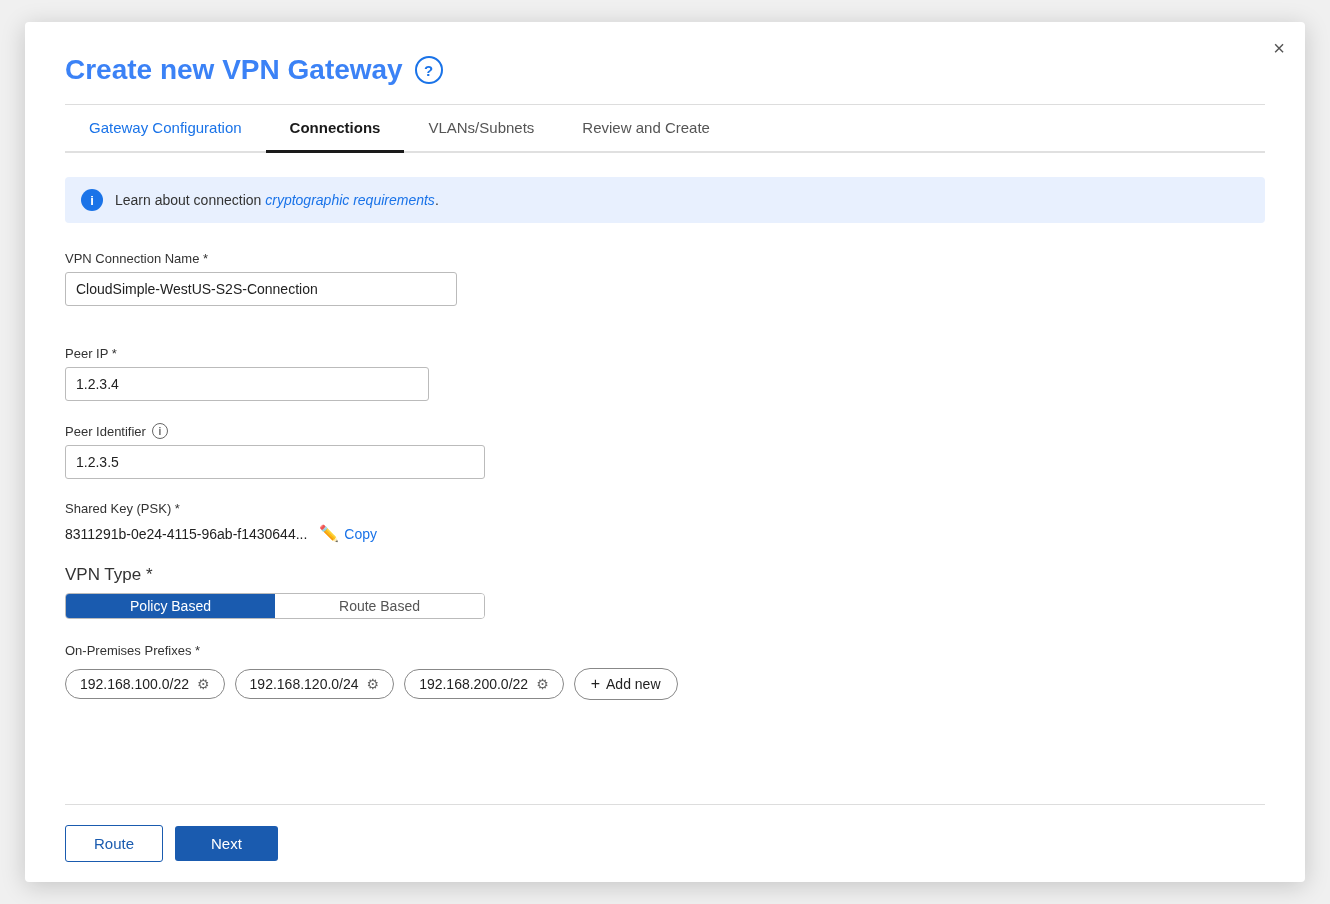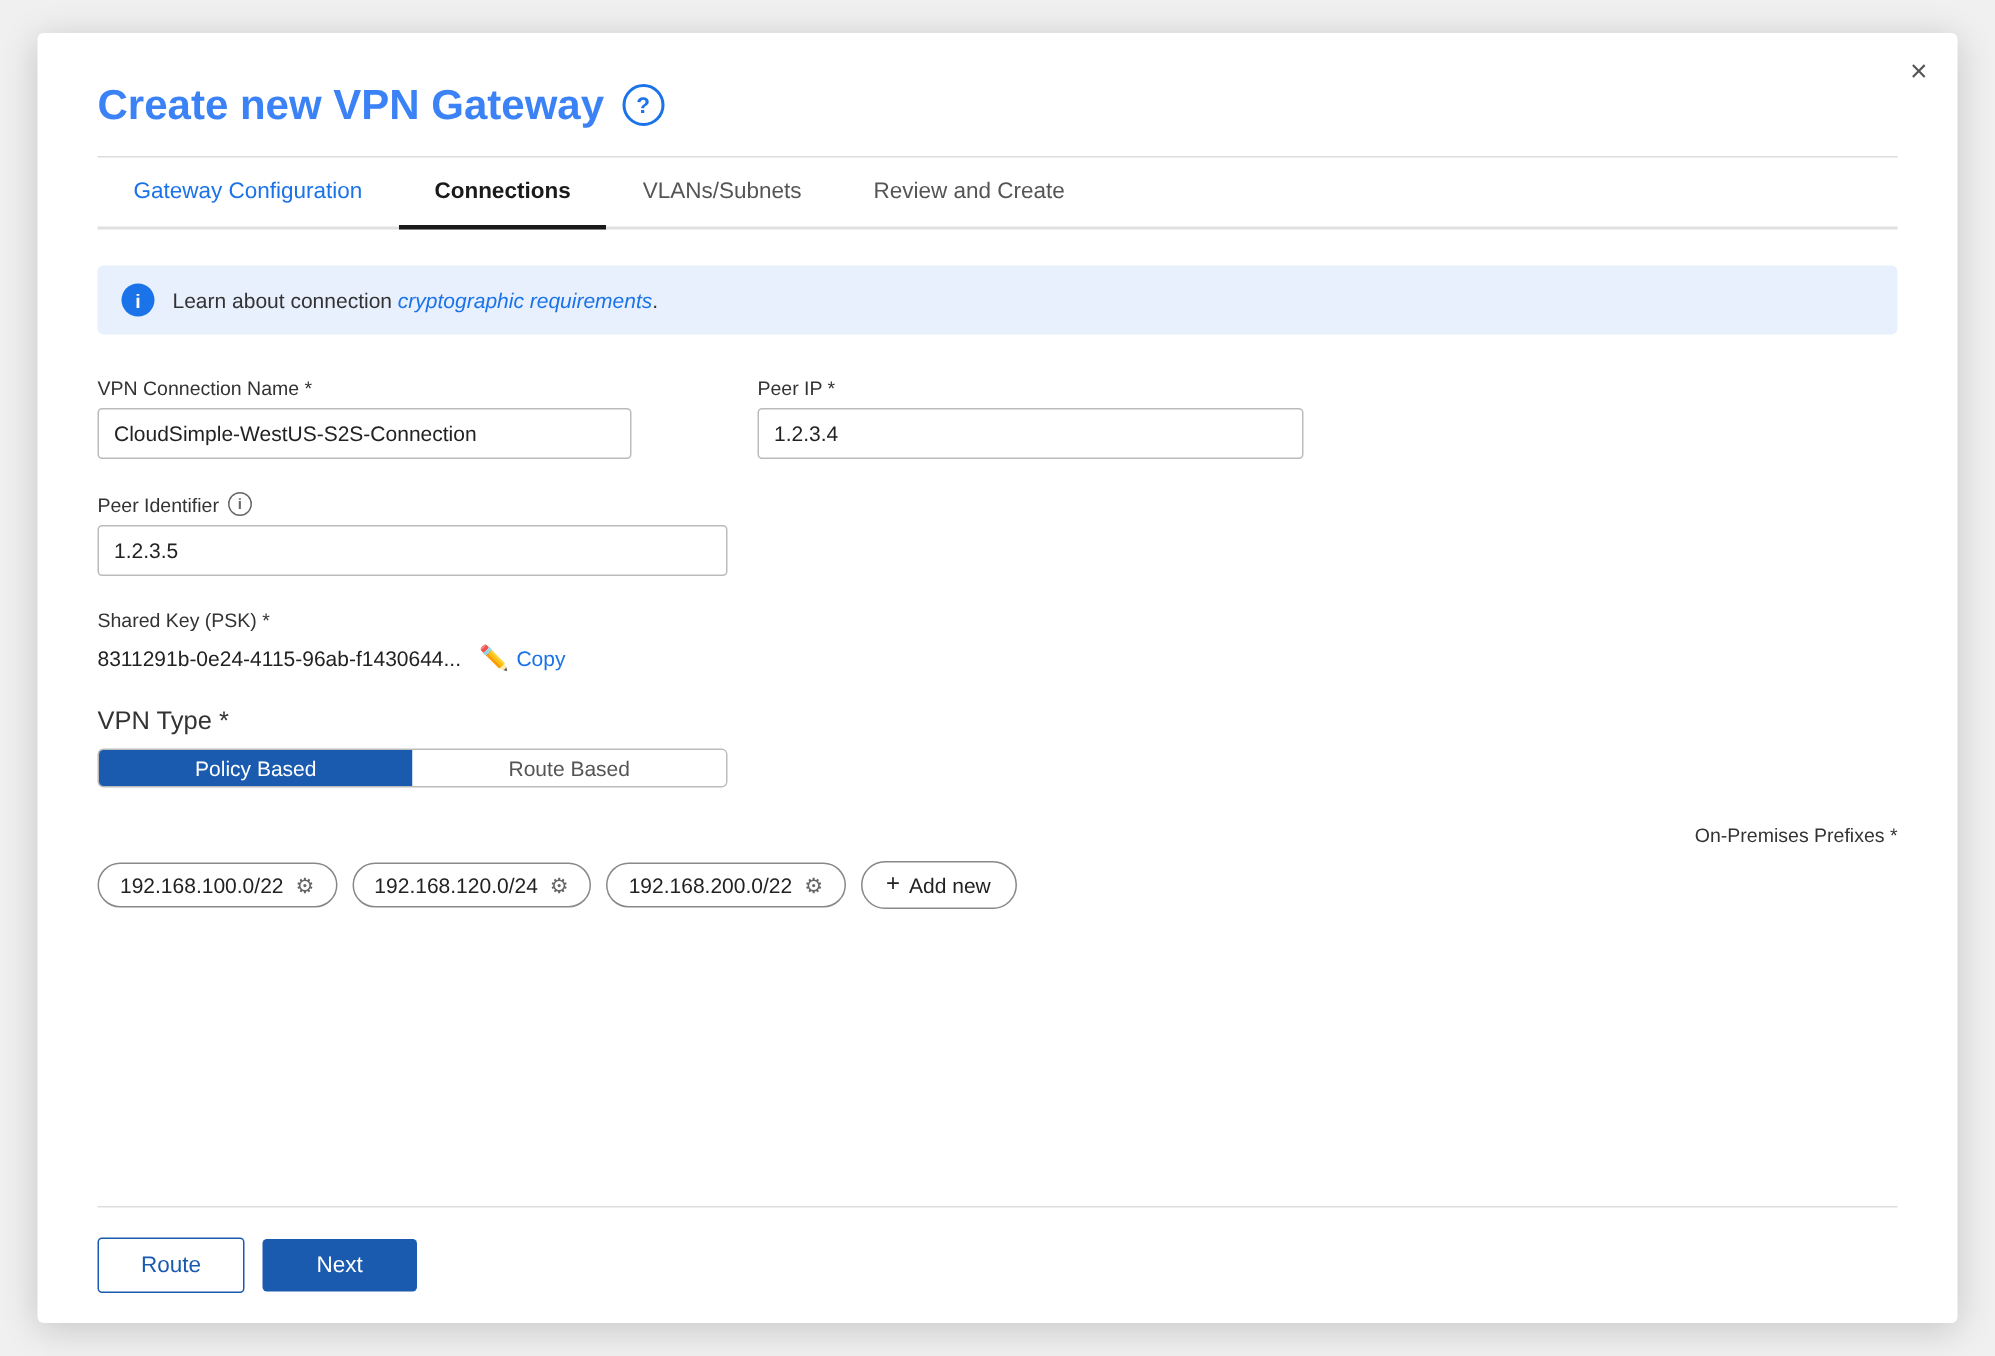--- a/index.html
+++ b/index.html
@@ -123,20 +123,21 @@
       text-decoration: none;
       cursor: pointer;
     }
     .form-section {
       flex: 1;
     }
     .form-row {
       display: flex;
       gap: 40px;
       margin-bottom: 22px;
+      flex-direction: column;
     }
     .form-group {
       display: flex;
       flex-direction: column;
       gap: 6px;
     }
     .form-group.wide {
       flex: 1;
       max-width: 400px;
     }
@@ -232,21 +233,20 @@
       background: #fff;
       color: #555;
     }
     .prefixes-section {
       margin-bottom: 28px;
     }
     .prefixes-label {
       font-size: 13px;
       color: #333;
       margin-bottom: 10px;
-      text-align: right;
     }
     .prefixes-row {
       display: flex;
       align-items: center;
       gap: 10px;
       flex-wrap: wrap;
     }
     .prefix-chip {
       display: flex;
       align-items: center;
@@ -329,21 +329,21 @@
     <div class="info-icon">i</div>
     <span class="info-text">
       <span>Learn about connection </span><a class="info-link">cryptographic requirements</a><span>.</span>
     </span>
   </div>
 
   <div class="form-section">
     <div class="form-row">
       <div class="form-group wide">
         <label>VPN Connection Name *</label>
-        <input type="text" style="width: 356px;" value="CloudSimple-WestUS-S2S-Connection">
+        <input type="text" style="width: 392px;" value="CloudSimple-WestUS-S2S-Connection">
       </div>
       <div class="form-group peer-ip">
         <label>Peer IP *</label>
         <input type="text" style="width: 364px;" value="1.2.3.4">
       </div>
     </div>
 
     <div class="form-row">
       <div class="form-group peer-id">
         <label>

